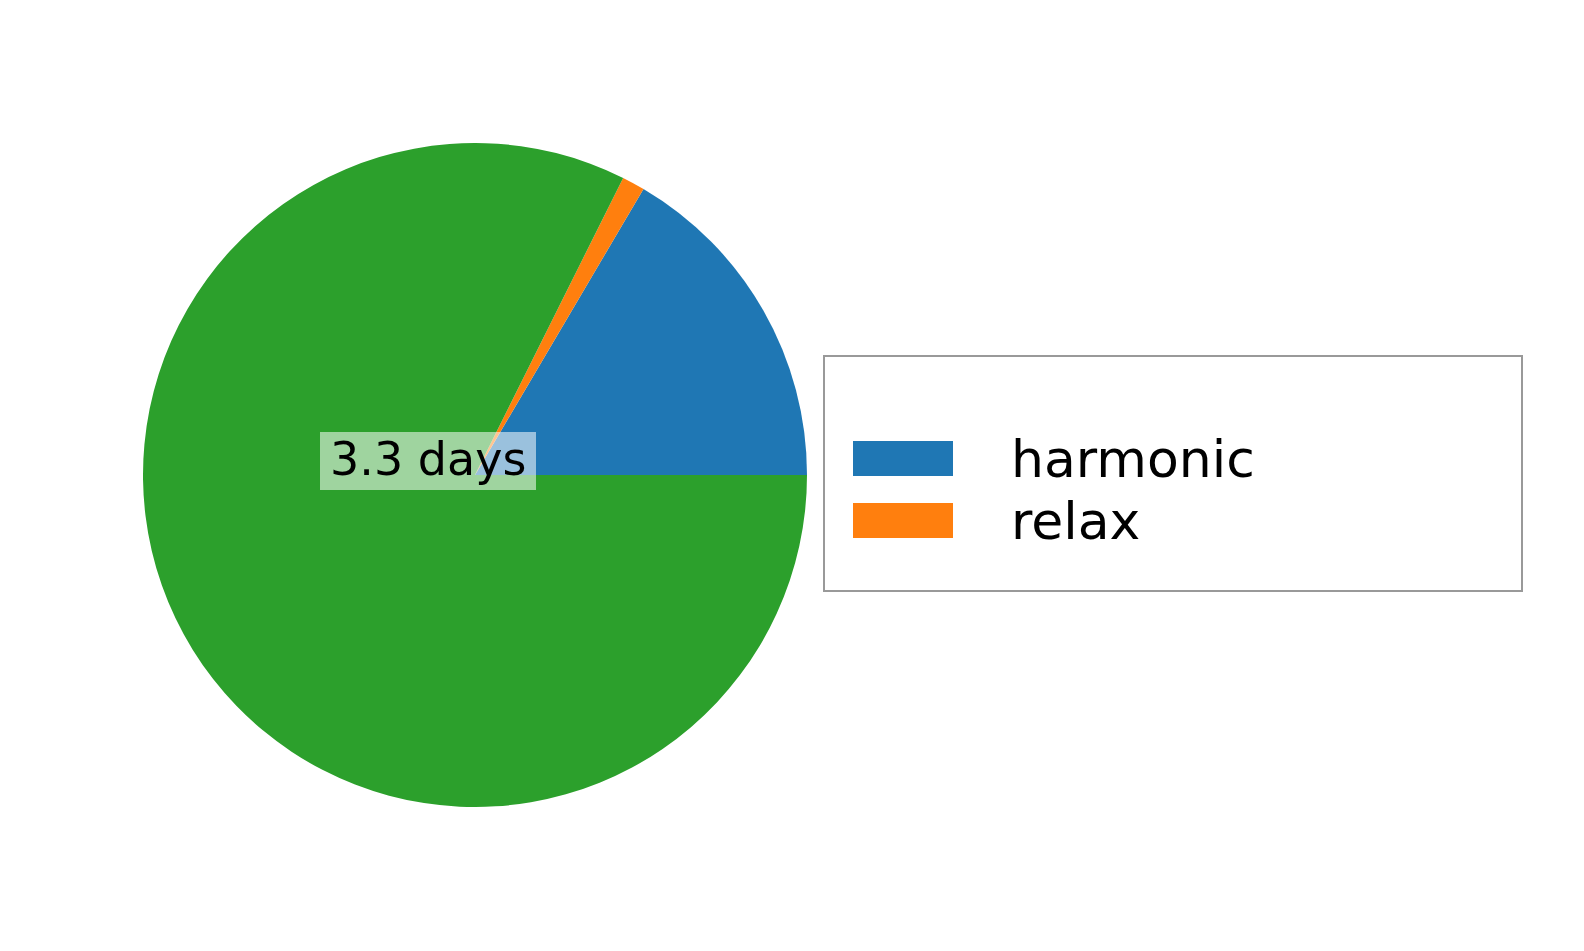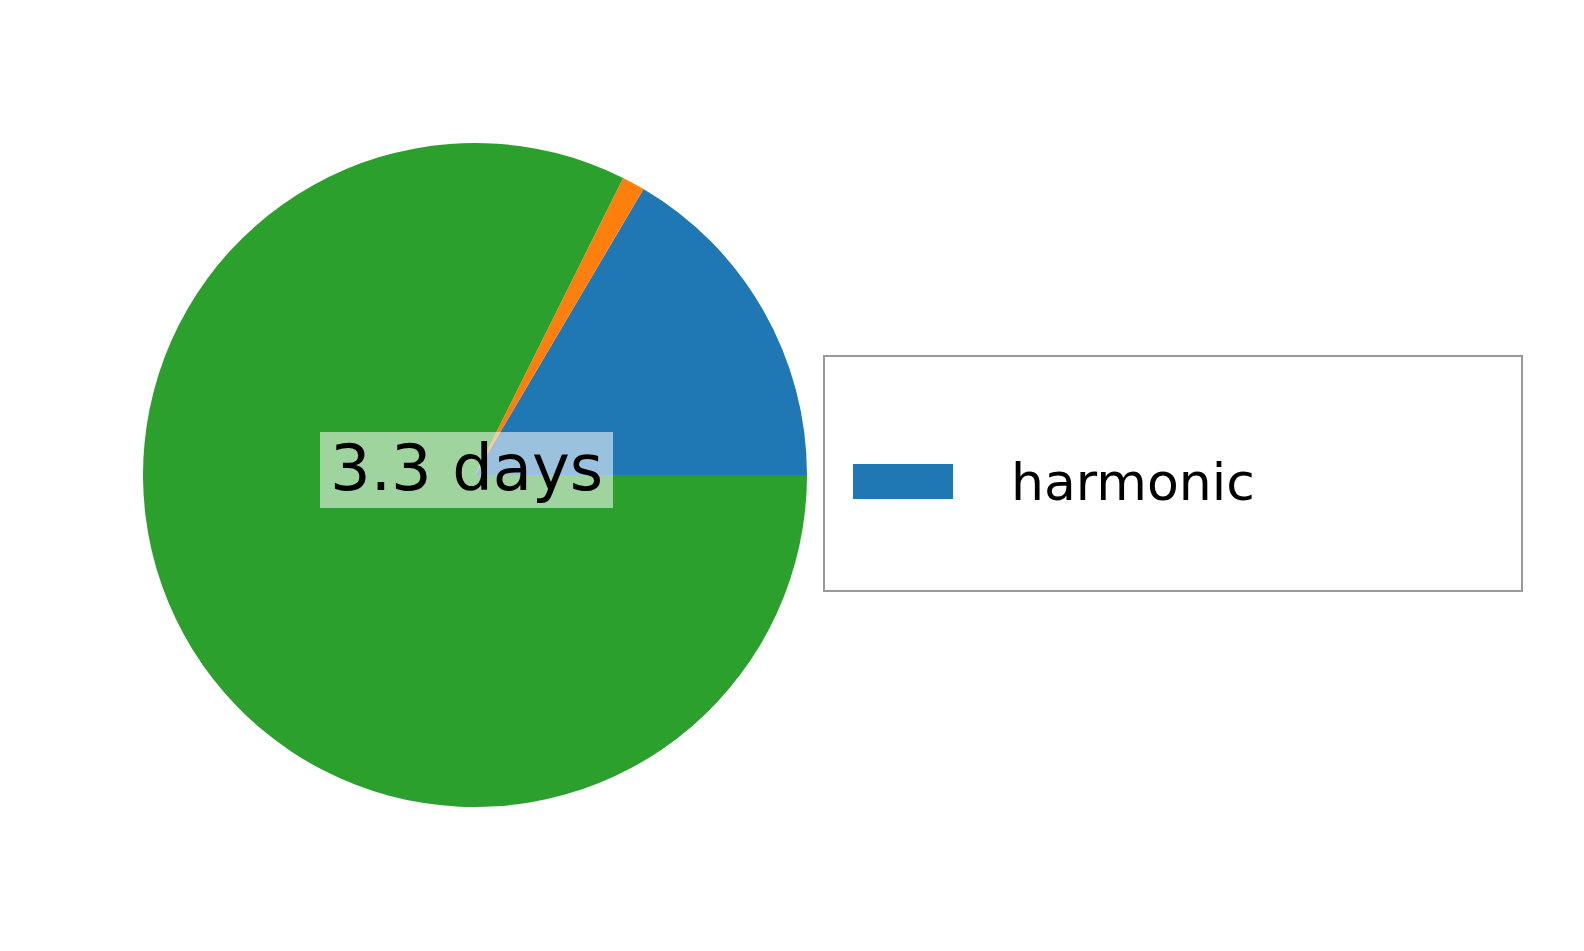--- a/index.html
+++ b/index.html
@@ -36,41 +36,41 @@
   }
 
   
   #center-label {
     position: absolute;
     left: 320px;
     top: 432px;
     padding: 4px 10px 8px 10px;
     background: rgba(255,255,255,0.55);
     color: #000000;
-    font-size: 64px;
+    font-size: 46px;
     line-height: 1.0;
     white-space: nowrap;
     font-family: "DejaVu Sans", sans-serif;
   }
 
   
   #legend {
     position: absolute;
     left: 823px;
     top: 355px;
     width: 700px;
     height: 237px;
     box-sizing: border-box;
     border: 2px solid #999999;
     background: #ffffff;
   }
   #legend-list {
     position: absolute;
     left: 0;
-    top: 8px;
+    top: 16px;
     width: 100%;
     height: 100%;
     display: flex;
     flex-direction: column;
     justify-content: center;
     gap: 16px;
     padding: 0 0 0 28px;
     box-sizing: border-box;
   }
   .legend-row {
@@ -108,16 +108,20 @@
   </div>
 
   <div id="center-label">3.3 days</div>
 
   <div id="legend">
     <div id="legend-list">
         <div class="legend-row">
           <div class="legend-swatch" style="background: rgb(31, 119, 180);"></div>
           <div class="legend-text">harmonic</div>
         </div>
+        <div class="legend-row">
+          <div class="legend-swatch" style="background: rgb(255, 127, 14);"></div>
+          <div class="legend-text">relax</div>
+        </div>
       </div>
   </div>
 
 </div>
 
 </body></html>

